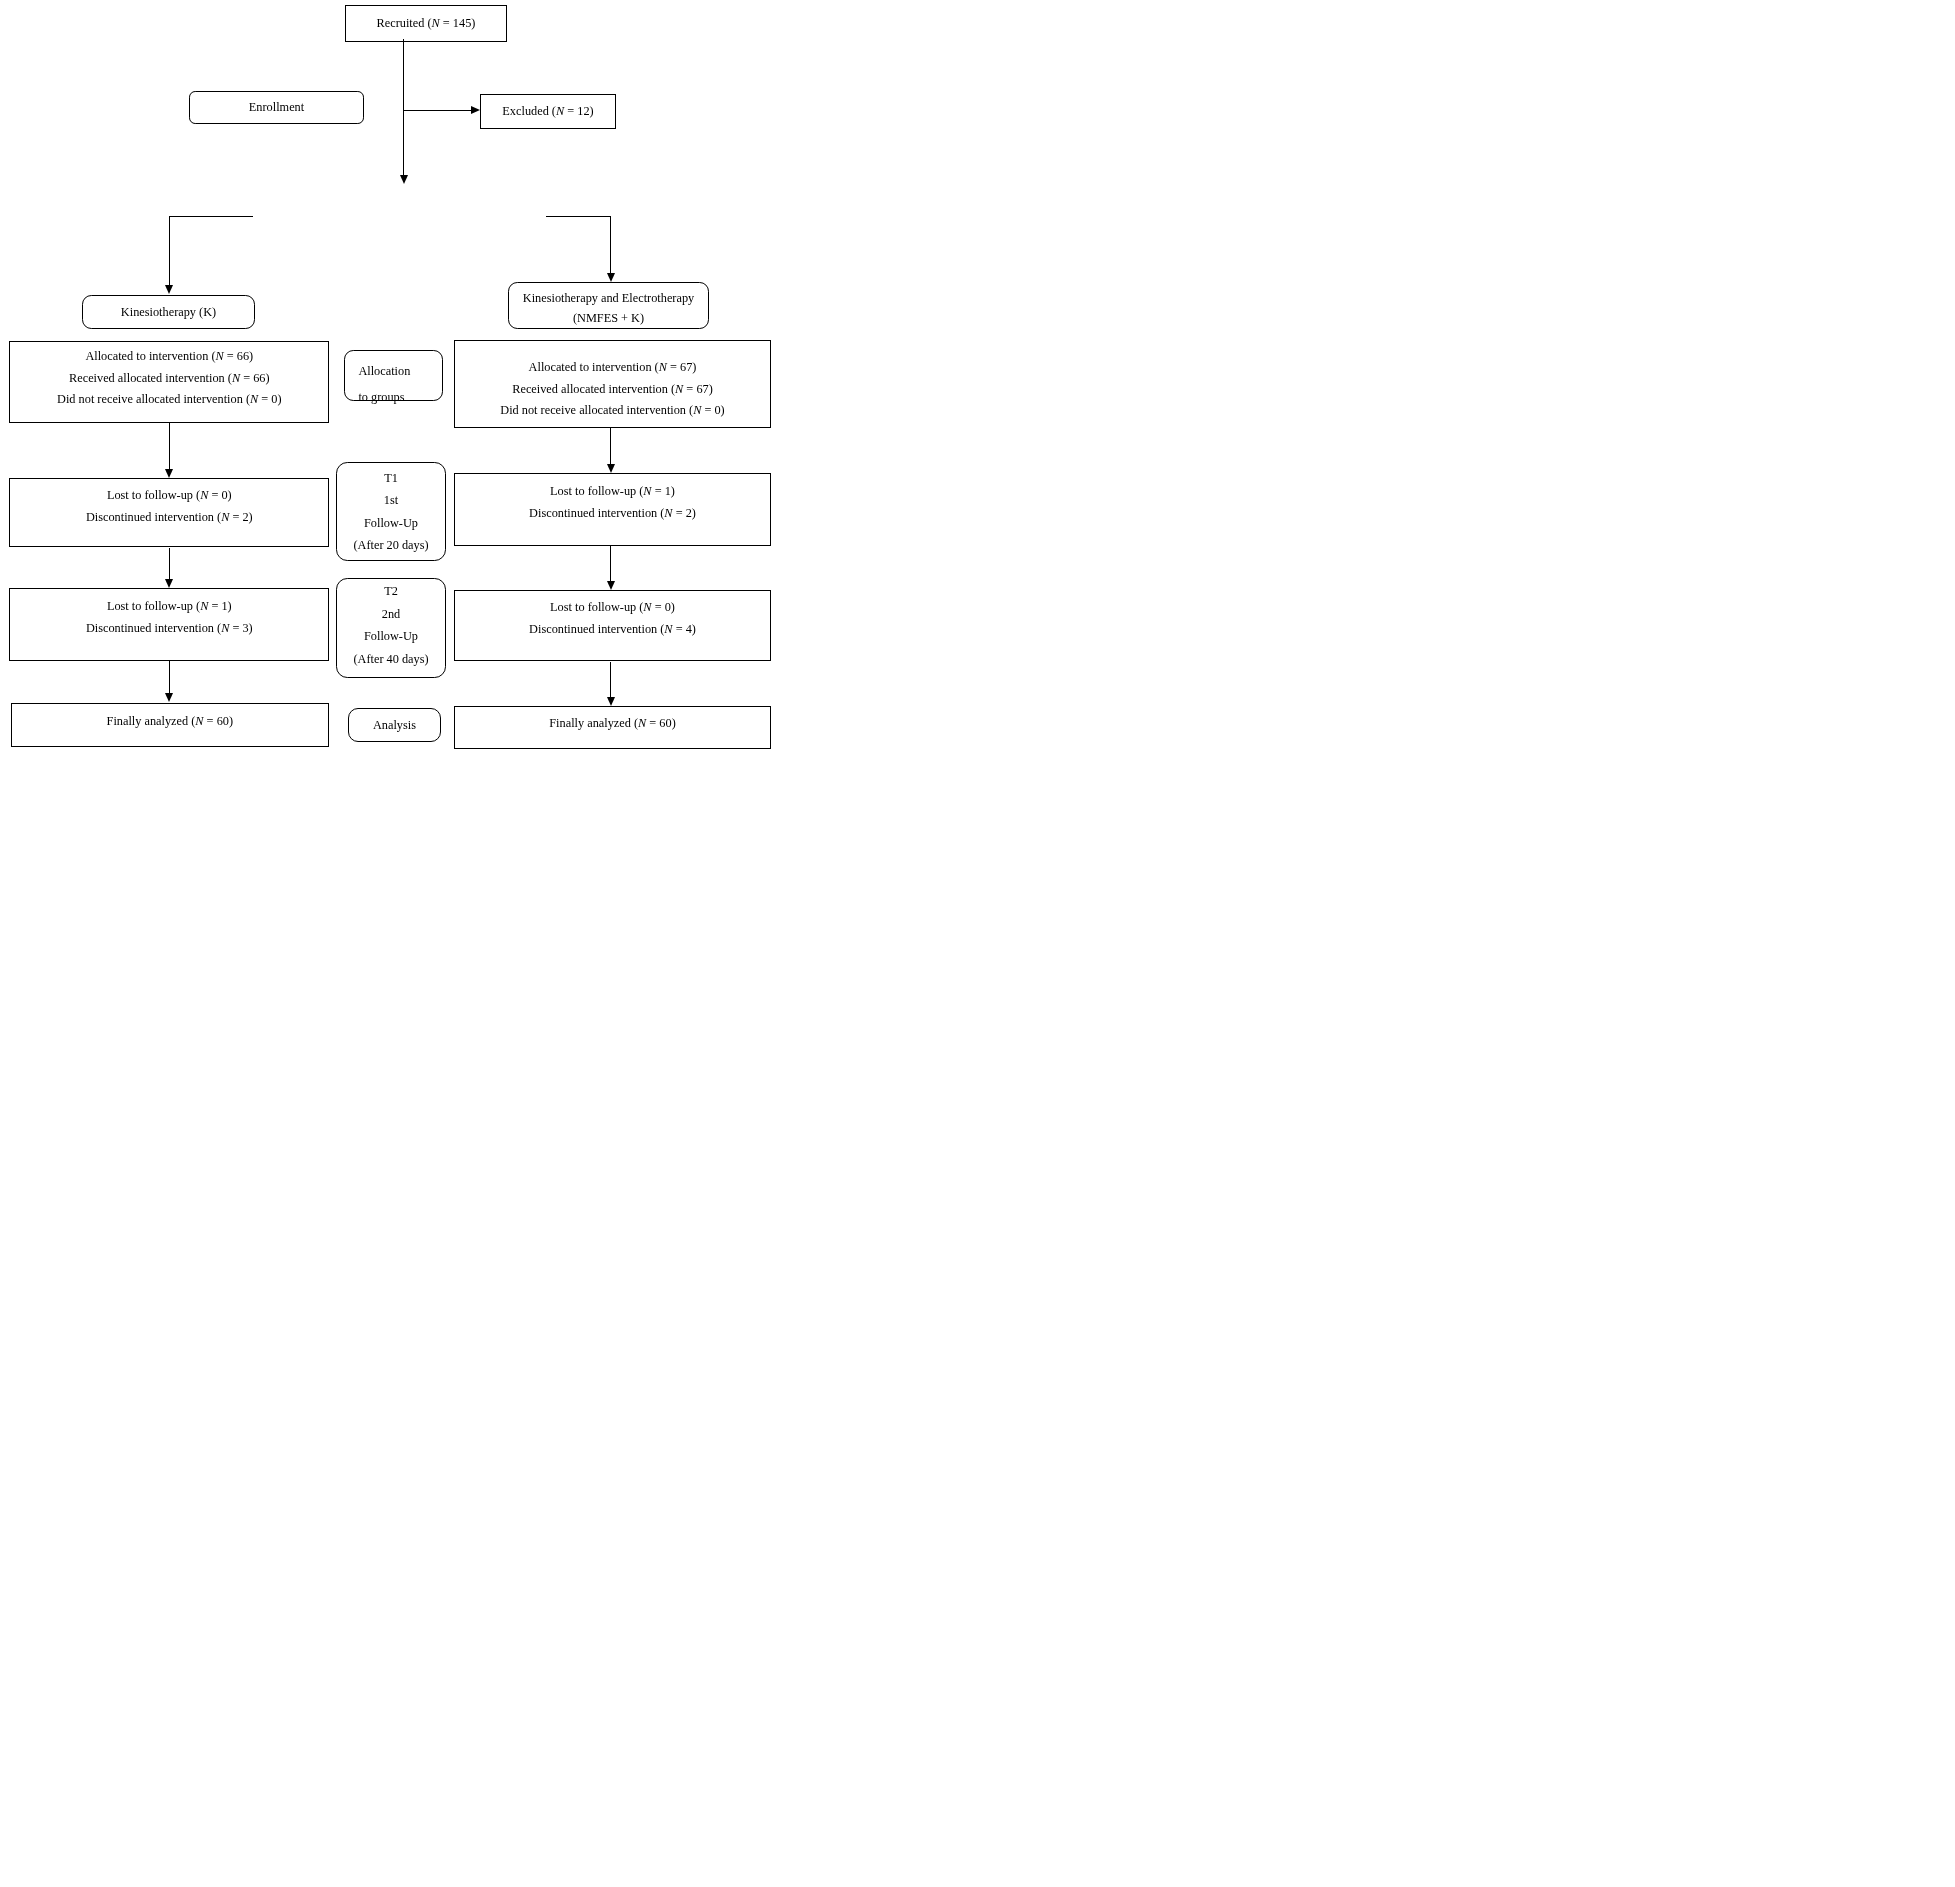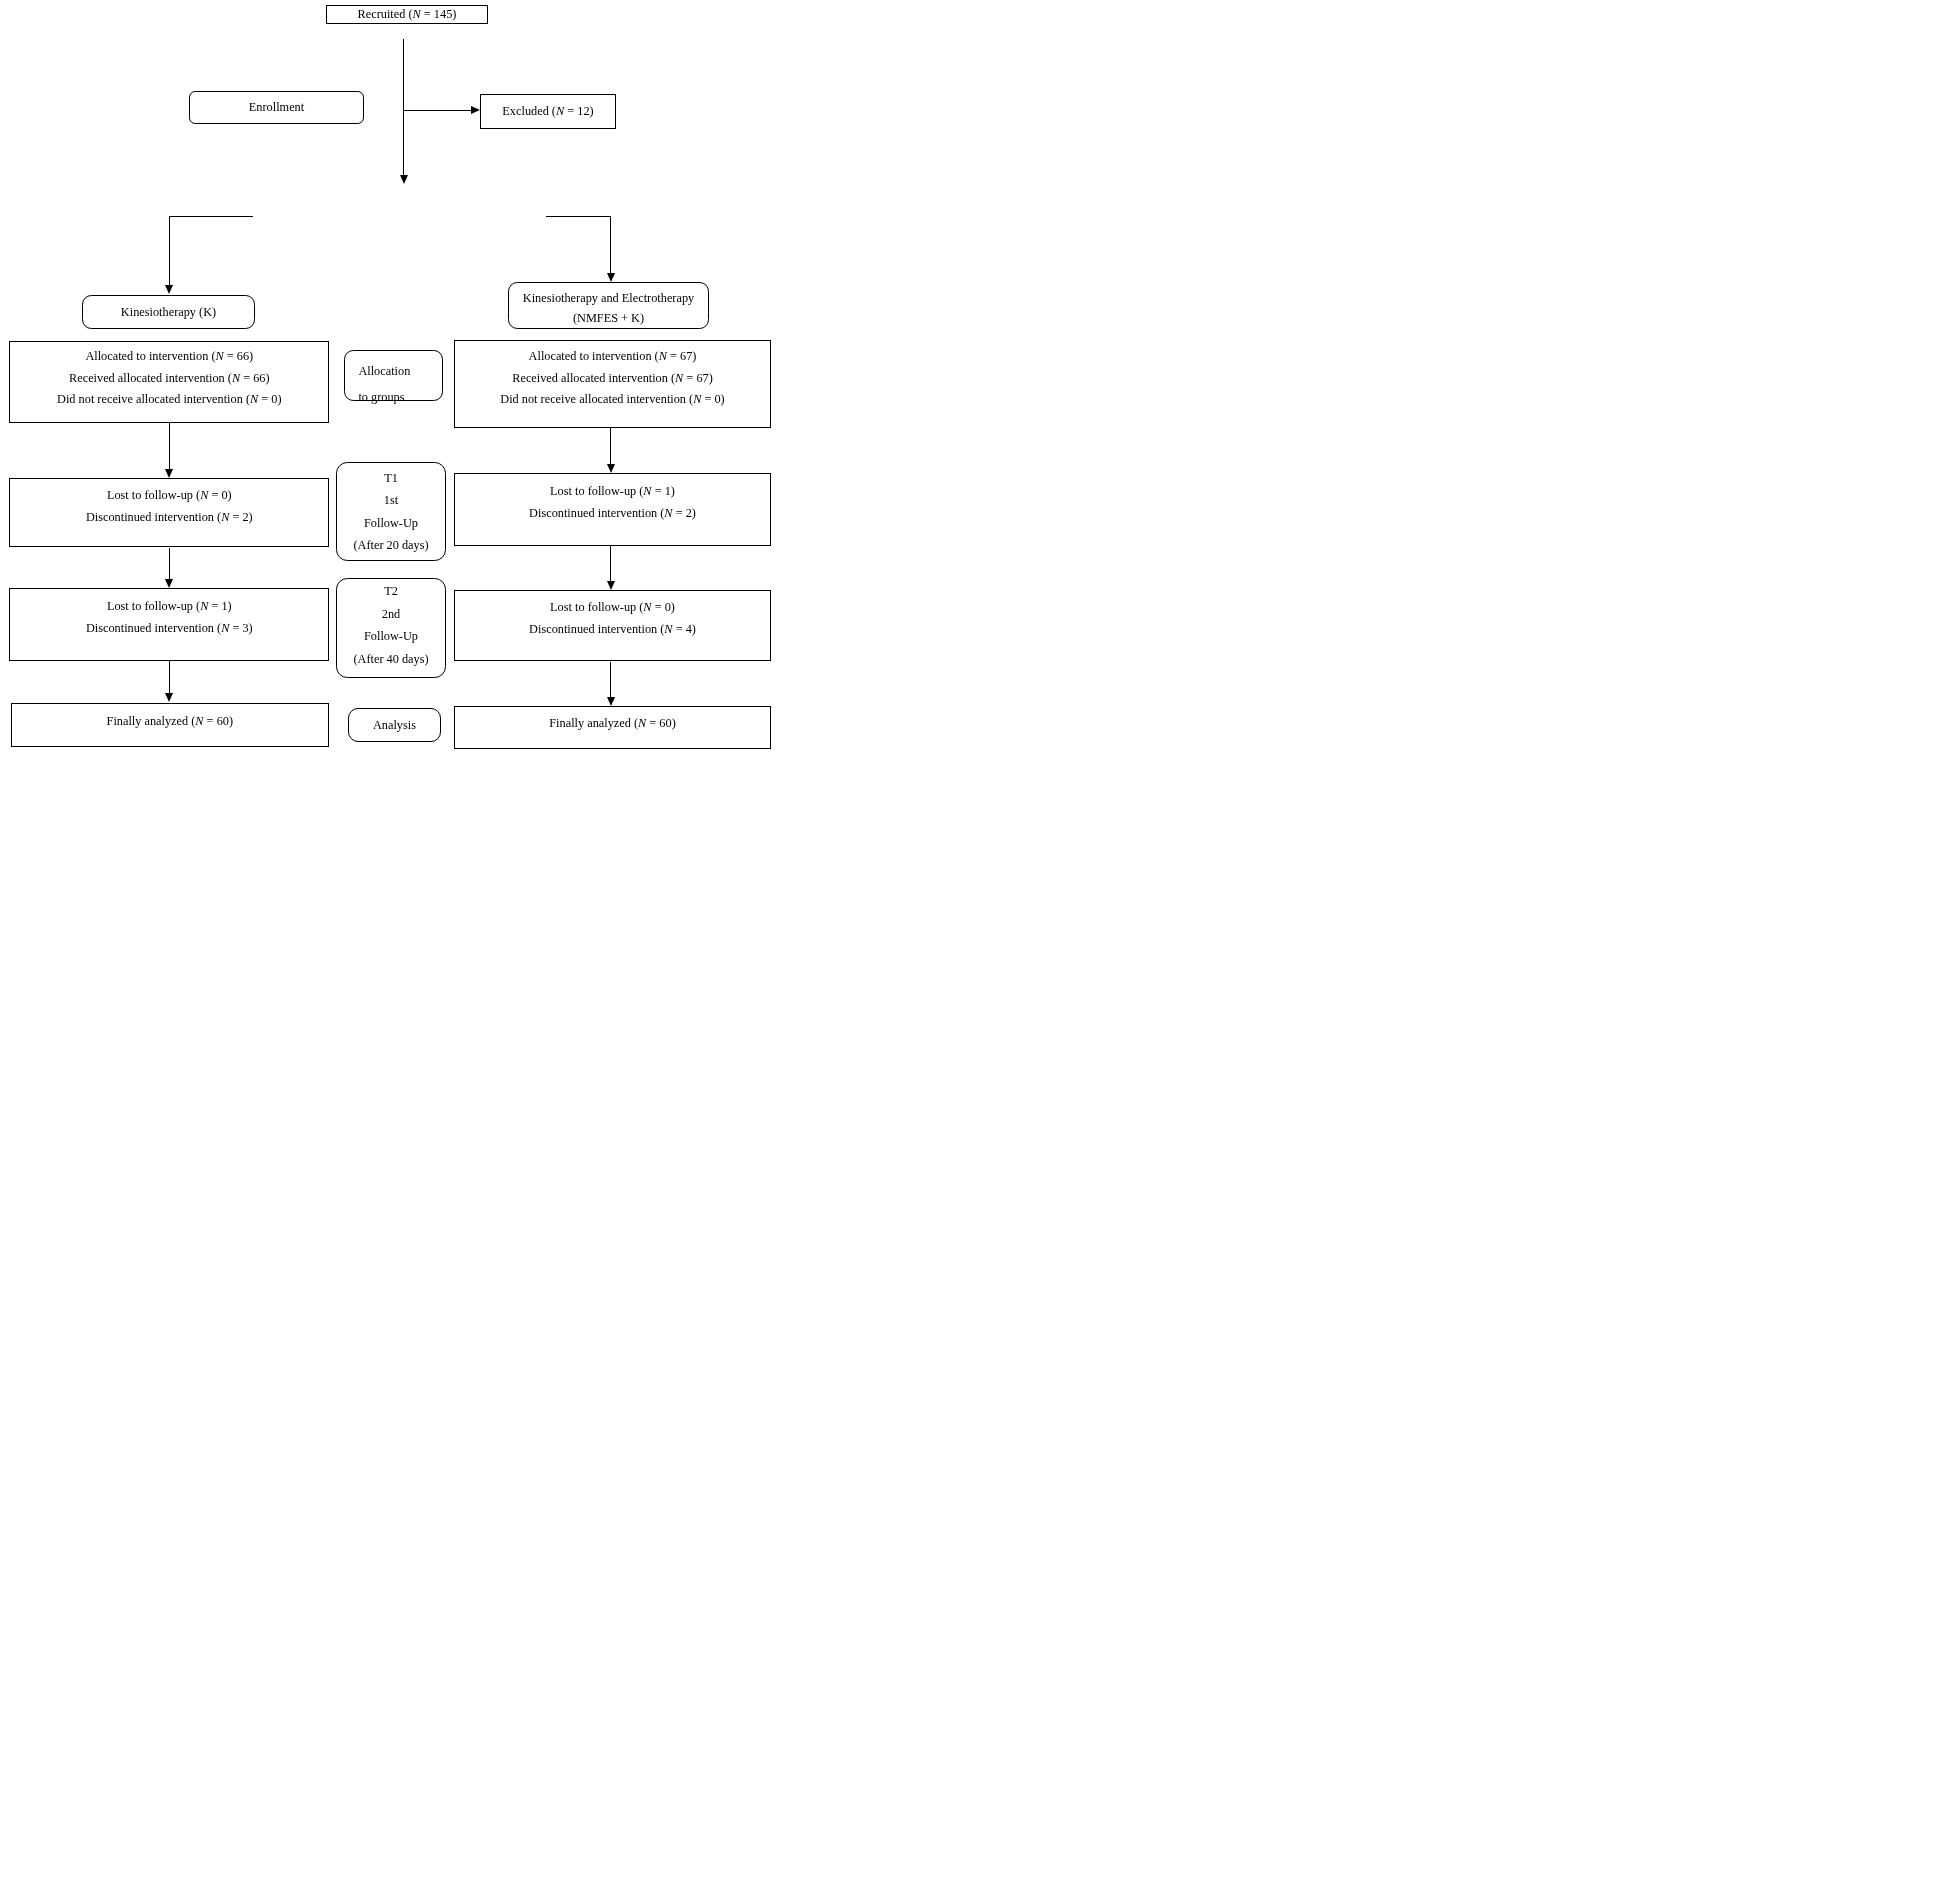--- a/index.html
+++ b/index.html
@@ -39,21 +39,21 @@
   .ah-r{position:absolute;width:0;height:0;
     border-top:4.1px solid transparent;border-bottom:4.1px solid transparent;
     border-left:9.3px solid #000}
   i{font-style:italic}
 </style>
 </head>
 <body>
 
 <div id="fig">
 
-  <div class="box ctr" style="left:326px;top:5.1px;width:162px;height:19px">
+  <div class="box ctr" style="left:345px;top:5.1px;width:162px;height:37px">
     <span>Recruited (<i>N</i> = 145)</span>
   </div>
 
   <div class="box ctr rd12 b" style="left:189px;top:91px;width:175px;height:33px">
     <span>Enrollment</span>
   </div>
 
   <div class="box ctr" style="left:480px;top:94px;width:136px;height:35px">
     <span>Excluded (<i>N</i> = 12)</span>
   </div>
@@ -72,21 +72,21 @@
       <div class="ln">Allocated to intervention (<i>N</i> = 66)</div>
       <div class="ln">Received allocated intervention (<i>N</i> = 66)</div>
       <div class="ln">Did not receive allocated intervention (<i>N</i> = 0)</div>
     </div>
 
   <div class="box rd18 b lh50 left-text" style="left:344px;top:350px;width:99px;height:51px;padding-top:7.2px;padding-left:13.4px">
       <div class="ln">Allocation</div>
       <div class="ln">to groups</div>
     </div>
 
-  <div class="box lh42" style="left:454px;top:340px;width:317px;height:88px;padding-top:5px">
+  <div class="box lh42" style="left:454px;top:340px;width:317px;height:88px;padding-top:16px">
       <div class="ln">Allocated to intervention (<i>N</i> = 67)</div>
       <div class="ln">Received allocated intervention (<i>N</i> = 67)</div>
       <div class="ln">Did not receive allocated intervention (<i>N</i> = 0)</div>
     </div>
 
   <div class="box lh42" style="left:9.3px;top:478px;width:320px;height:69px;padding-top:6.2px">
       <div class="ln">Lost to follow-up (<i>N</i> = 0)</div>
       <div class="ln">Discontinued intervention (<i>N</i> = 2)</div>
     </div>
 

